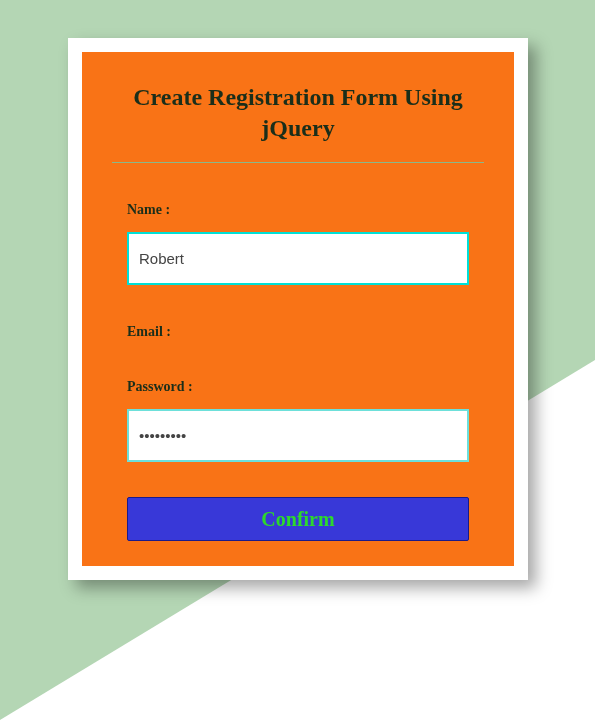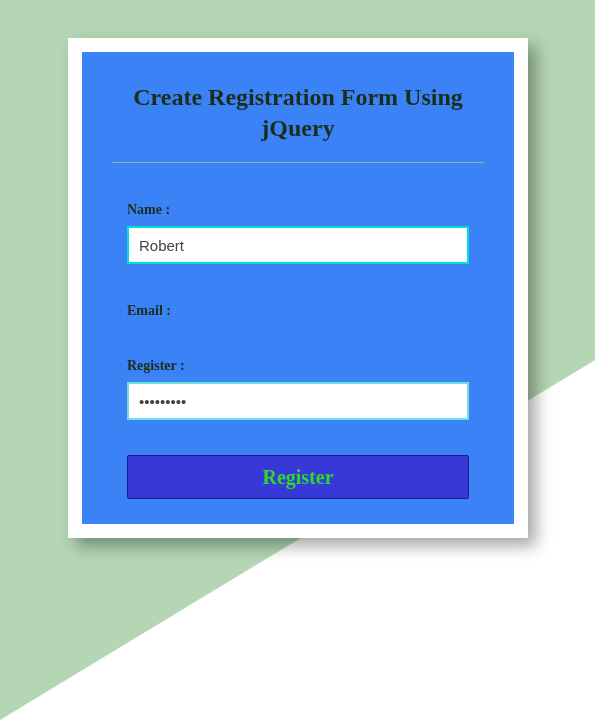--- a/index.html
+++ b/index.html
@@ -23,21 +23,21 @@
       height: 0;
       border-left: 595px solid transparent;
       border-bottom: 360px solid #ffffff;
       z-index: 0;
     }
     .form-card {
       position: absolute;
       top: 38px;
       left: 68px;
       width: 460px;
-      background: #3b82f6;
+      background: #f97316;
       border: 14px solid #ffffff;
       box-shadow: 8px 8px 15px rgba(0,0,0,0.35);
       padding: 30px 30px 25px 30px;
       z-index: 1;
     }
     .form-title {
       text-align: center;
       font-size: 24px;
       font-weight: bold;
       color: #1a2e1a;
@@ -59,28 +59,29 @@
       display: block;
       font-weight: bold;
       font-size: 14px;
       color: #1a2e1a;
       margin-bottom: 8px;
       font-family: Georgia, 'Times New Roman', serif;
       margin-top: 39px;
     }
     .form-input {
       width: 100%;
-      height: 38px;
+      height: 53px;
       border: 2px solid #00e0d6;
       background: #ffffff;
       padding: 0 10px;
       font-size: 15px;
       font-family: Arial, sans-serif;
       color: #444;
       outline: none;
+      margin-top: 6px;
     }
     .form-input.lighter-border {
       border: 2px solid #6de0da;
     }
     .btn-container {
       padding: 15px 15px 0 15px;
     }
     .register-btn {
       width: 100%;
       height: 44px;
@@ -106,21 +107,21 @@
   <div class="form-group">
     <label class="form-label">Name :</label>
     <input type="text" class="form-input" value="Robert" style="">
   </div>
 
   <div class="form-group">
     <label class="form-label">Email :</label>
   </div>
 
   <div class="form-group">
-    <label class="form-label">Register :</label>
+    <label class="form-label">Password :</label>
     <input type="password" class="form-input lighter-border" value="password1" style="">
   </div>
 
 
   <div class="btn-container">
-    <button class="register-btn">Register</button>
+    <button class="register-btn">Confirm</button>
   </div>
 </div>
 
 </body></html>

